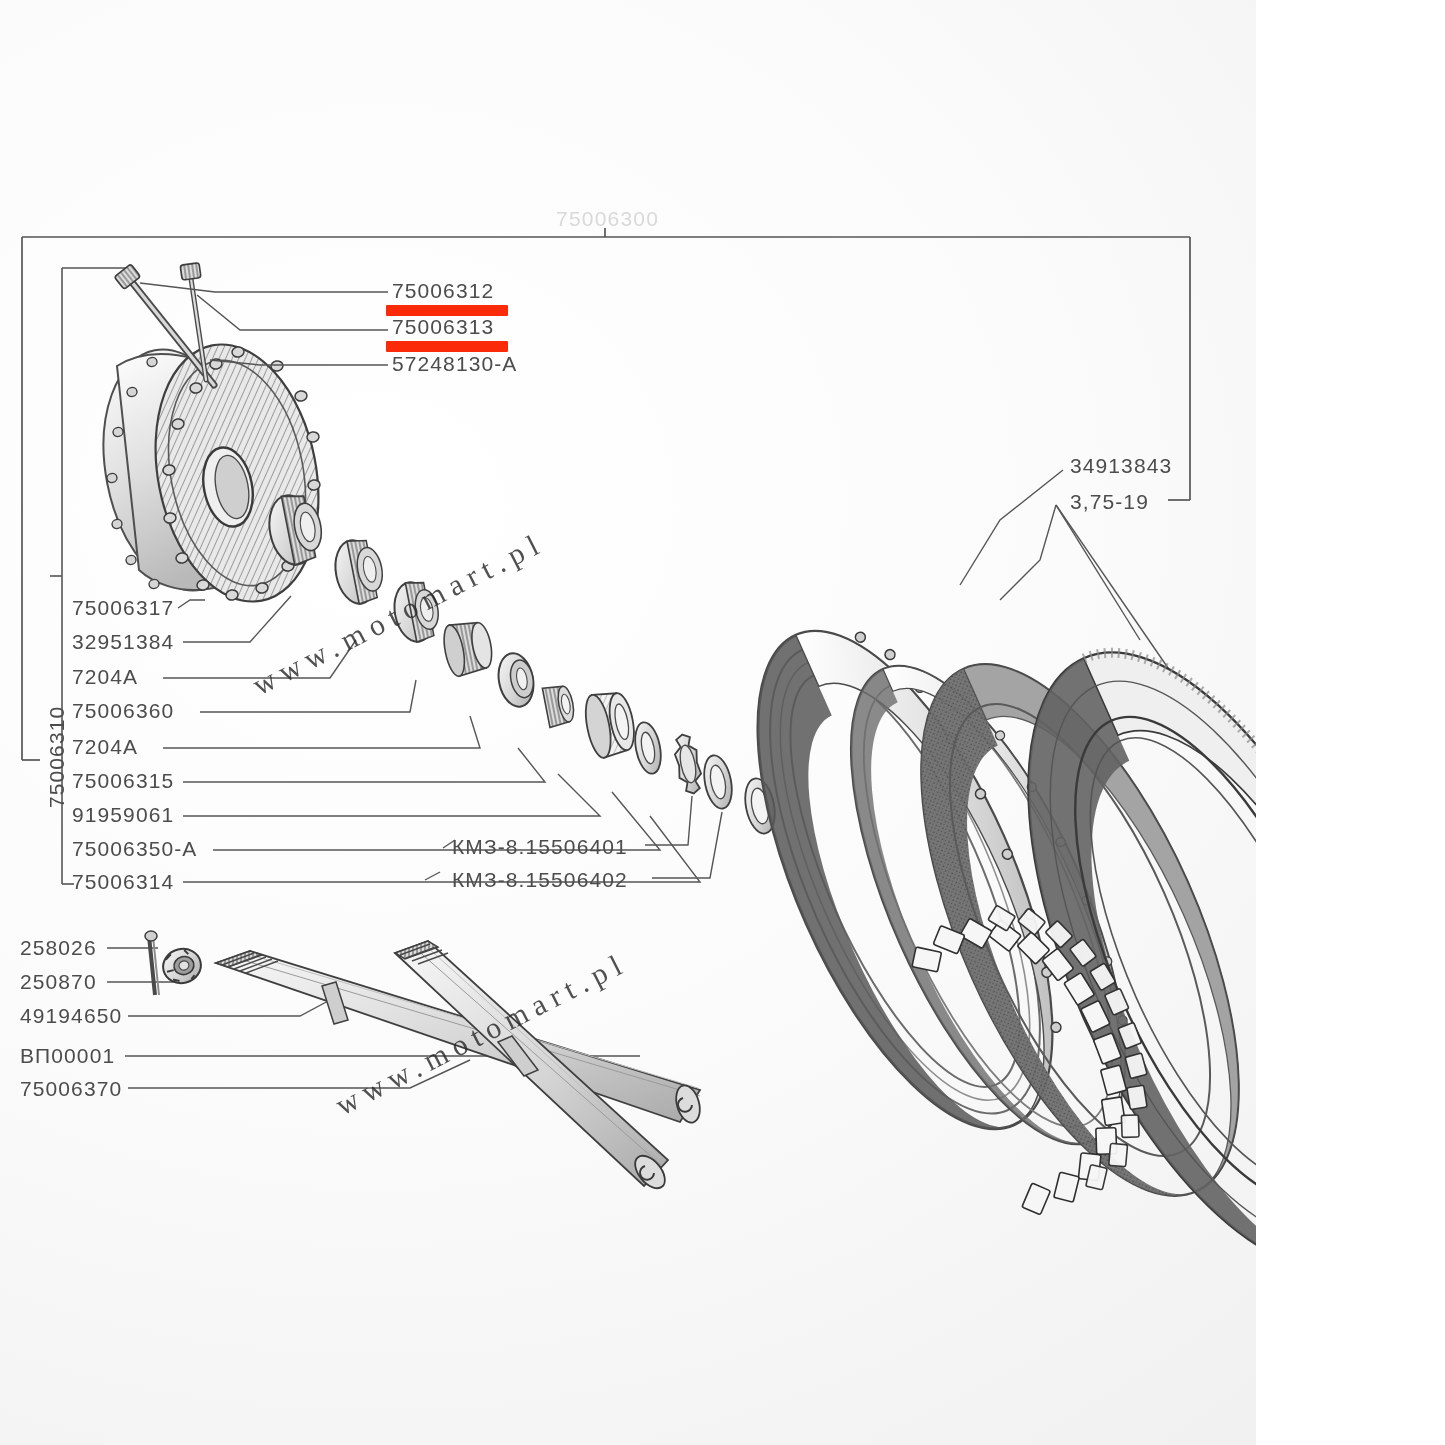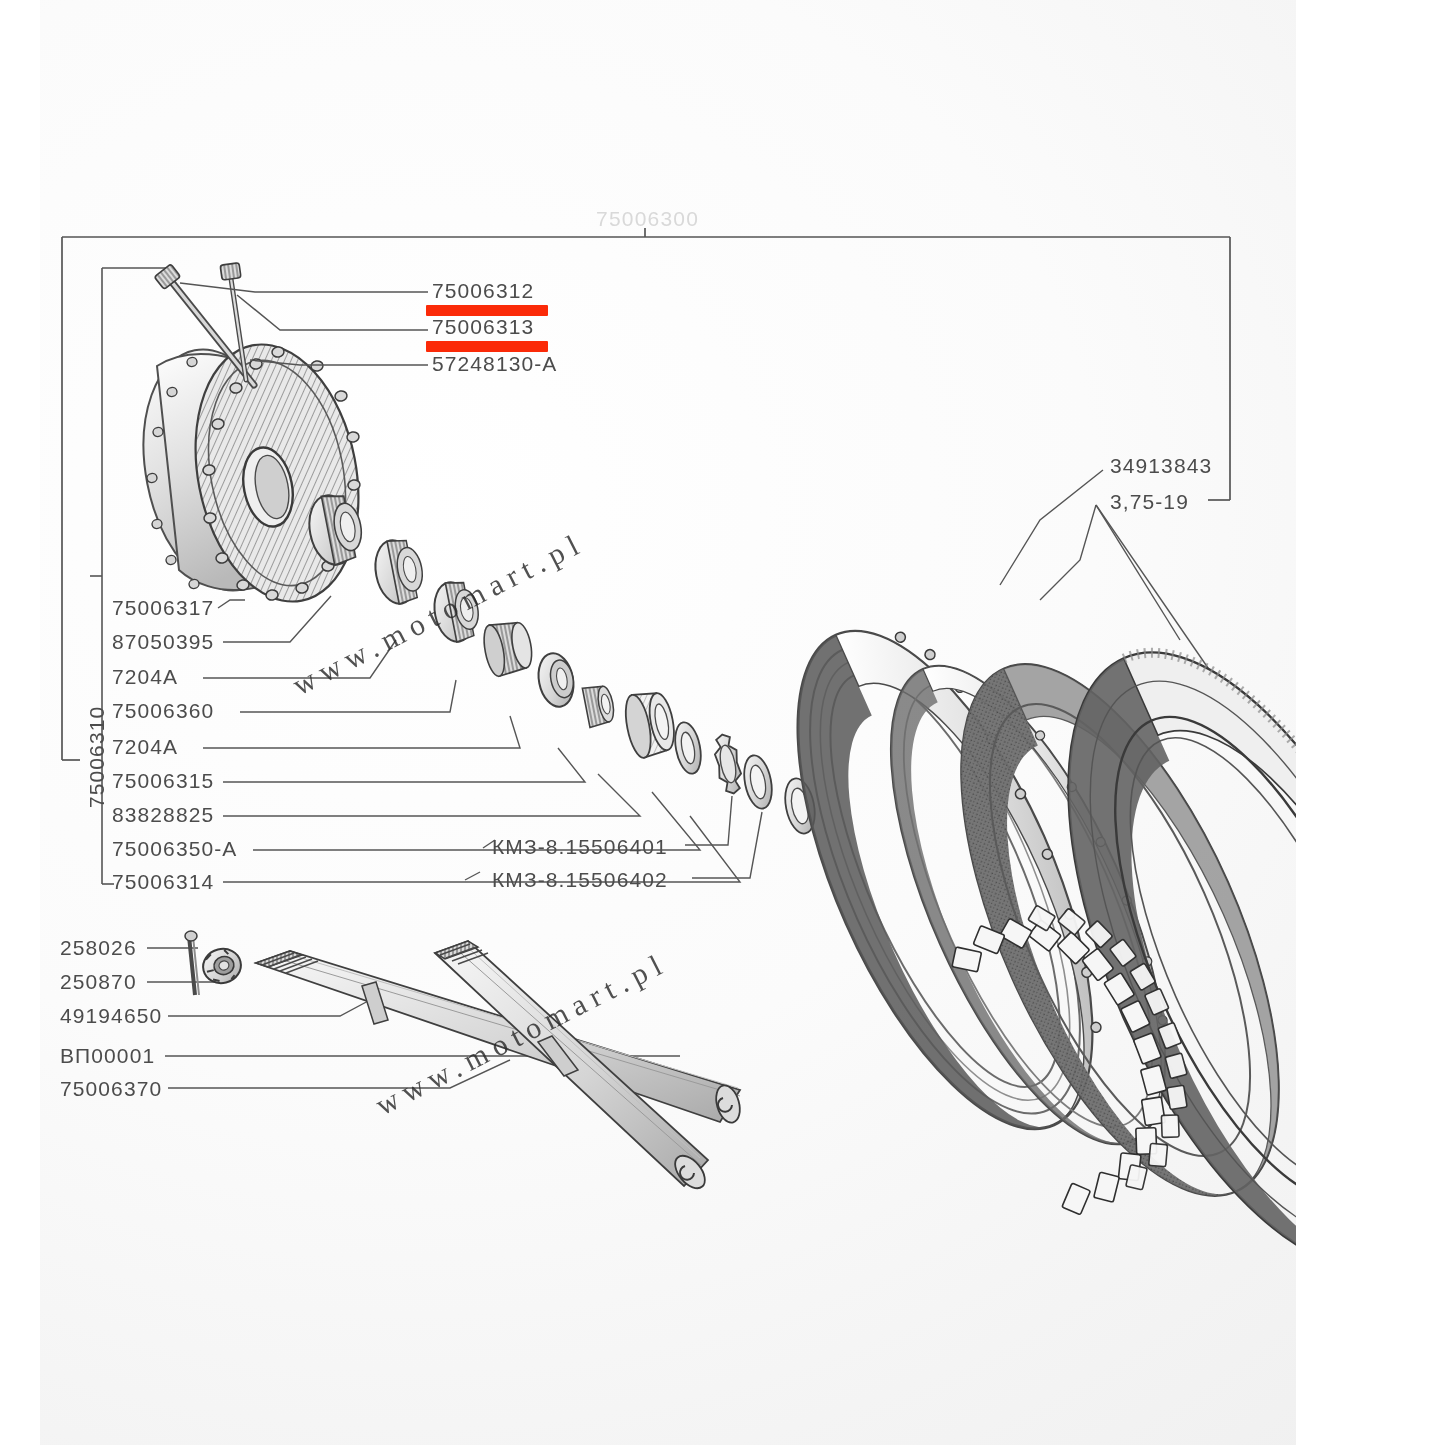--- a/index.html
+++ b/index.html
@@ -1,19 +1,19 @@
 <!DOCTYPE html>
 <html><head>
 <meta charset="utf-8">
 <style>
   html,body{margin:0;padding:0;background:#ffffff;}
   body{font-family:"Liberation Sans",sans-serif;}
   #page{
     position:relative;width:1256px;height:1445px;
-    background:#ffffff;overflow:hidden;margin-left:40px;
+    background:#ffffff;overflow:hidden;
   }
   
   #paper-bg{
     position:absolute;inset:0;
     background:
       radial-gradient(ellipse 120% 90% at 30% 35%, #ffffff 0%, #fbfbfb 45%, #f4f4f4 75%, #efefef 100%);
   }
   svg.layer{position:absolute;left:0;top:0;width:1445px;height:1445px;overflow:visible;}
   .lbl{
     position:absolute;
@@ -426,26 +426,26 @@
   <div class="redbar" style="left:386px;top:305px;width:122px;"></div>
 
   <div class="lbl" style="left:392px;top:316px;">75006313</div>
   <div class="redbar" style="left:386px;top:341px;width:122px;"></div>
 
   <div class="lbl" style="left:392px;top:353px;">57248130-A</div>
 
   <div class="lbl rot" style="left:46px;top:808px;">75006310</div>
 
   <div class="lbl" style="left:72px;top:597px;">75006317</div>
-  <div class="lbl" style="left:72px;top:631px;">87050395</div>
+  <div class="lbl" style="left:72px;top:631px;">32951384</div>
   <div class="lbl" style="left:72px;top:666px;">7204A</div>
   <div class="lbl" style="left:72px;top:700px;">75006360</div>
   <div class="lbl" style="left:72px;top:736px;">7204A</div>
   <div class="lbl" style="left:72px;top:770px;">75006315</div>
-  <div class="lbl" style="left:72px;top:804px;">83828825</div>
+  <div class="lbl" style="left:72px;top:804px;">91959061</div>
   <div class="lbl" style="left:72px;top:838px;">75006350-A</div>
   <div class="lbl" style="left:72px;top:871px;">75006314</div>
 
   <div class="lbl" style="left:452px;top:836px;text-align:right;">КМЗ-8.15506401</div>
   <div class="lbl" style="left:452px;top:869px;">КМЗ-8.15506402</div>
 
   <div class="lbl" style="left:20px;top:937px;">258026</div>
   <div class="lbl" style="left:20px;top:971px;">250870</div>
   <div class="lbl" style="left:20px;top:1005px;">49194650</div>
   <div class="lbl" style="left:20px;top:1045px;">ВП00001</div>

